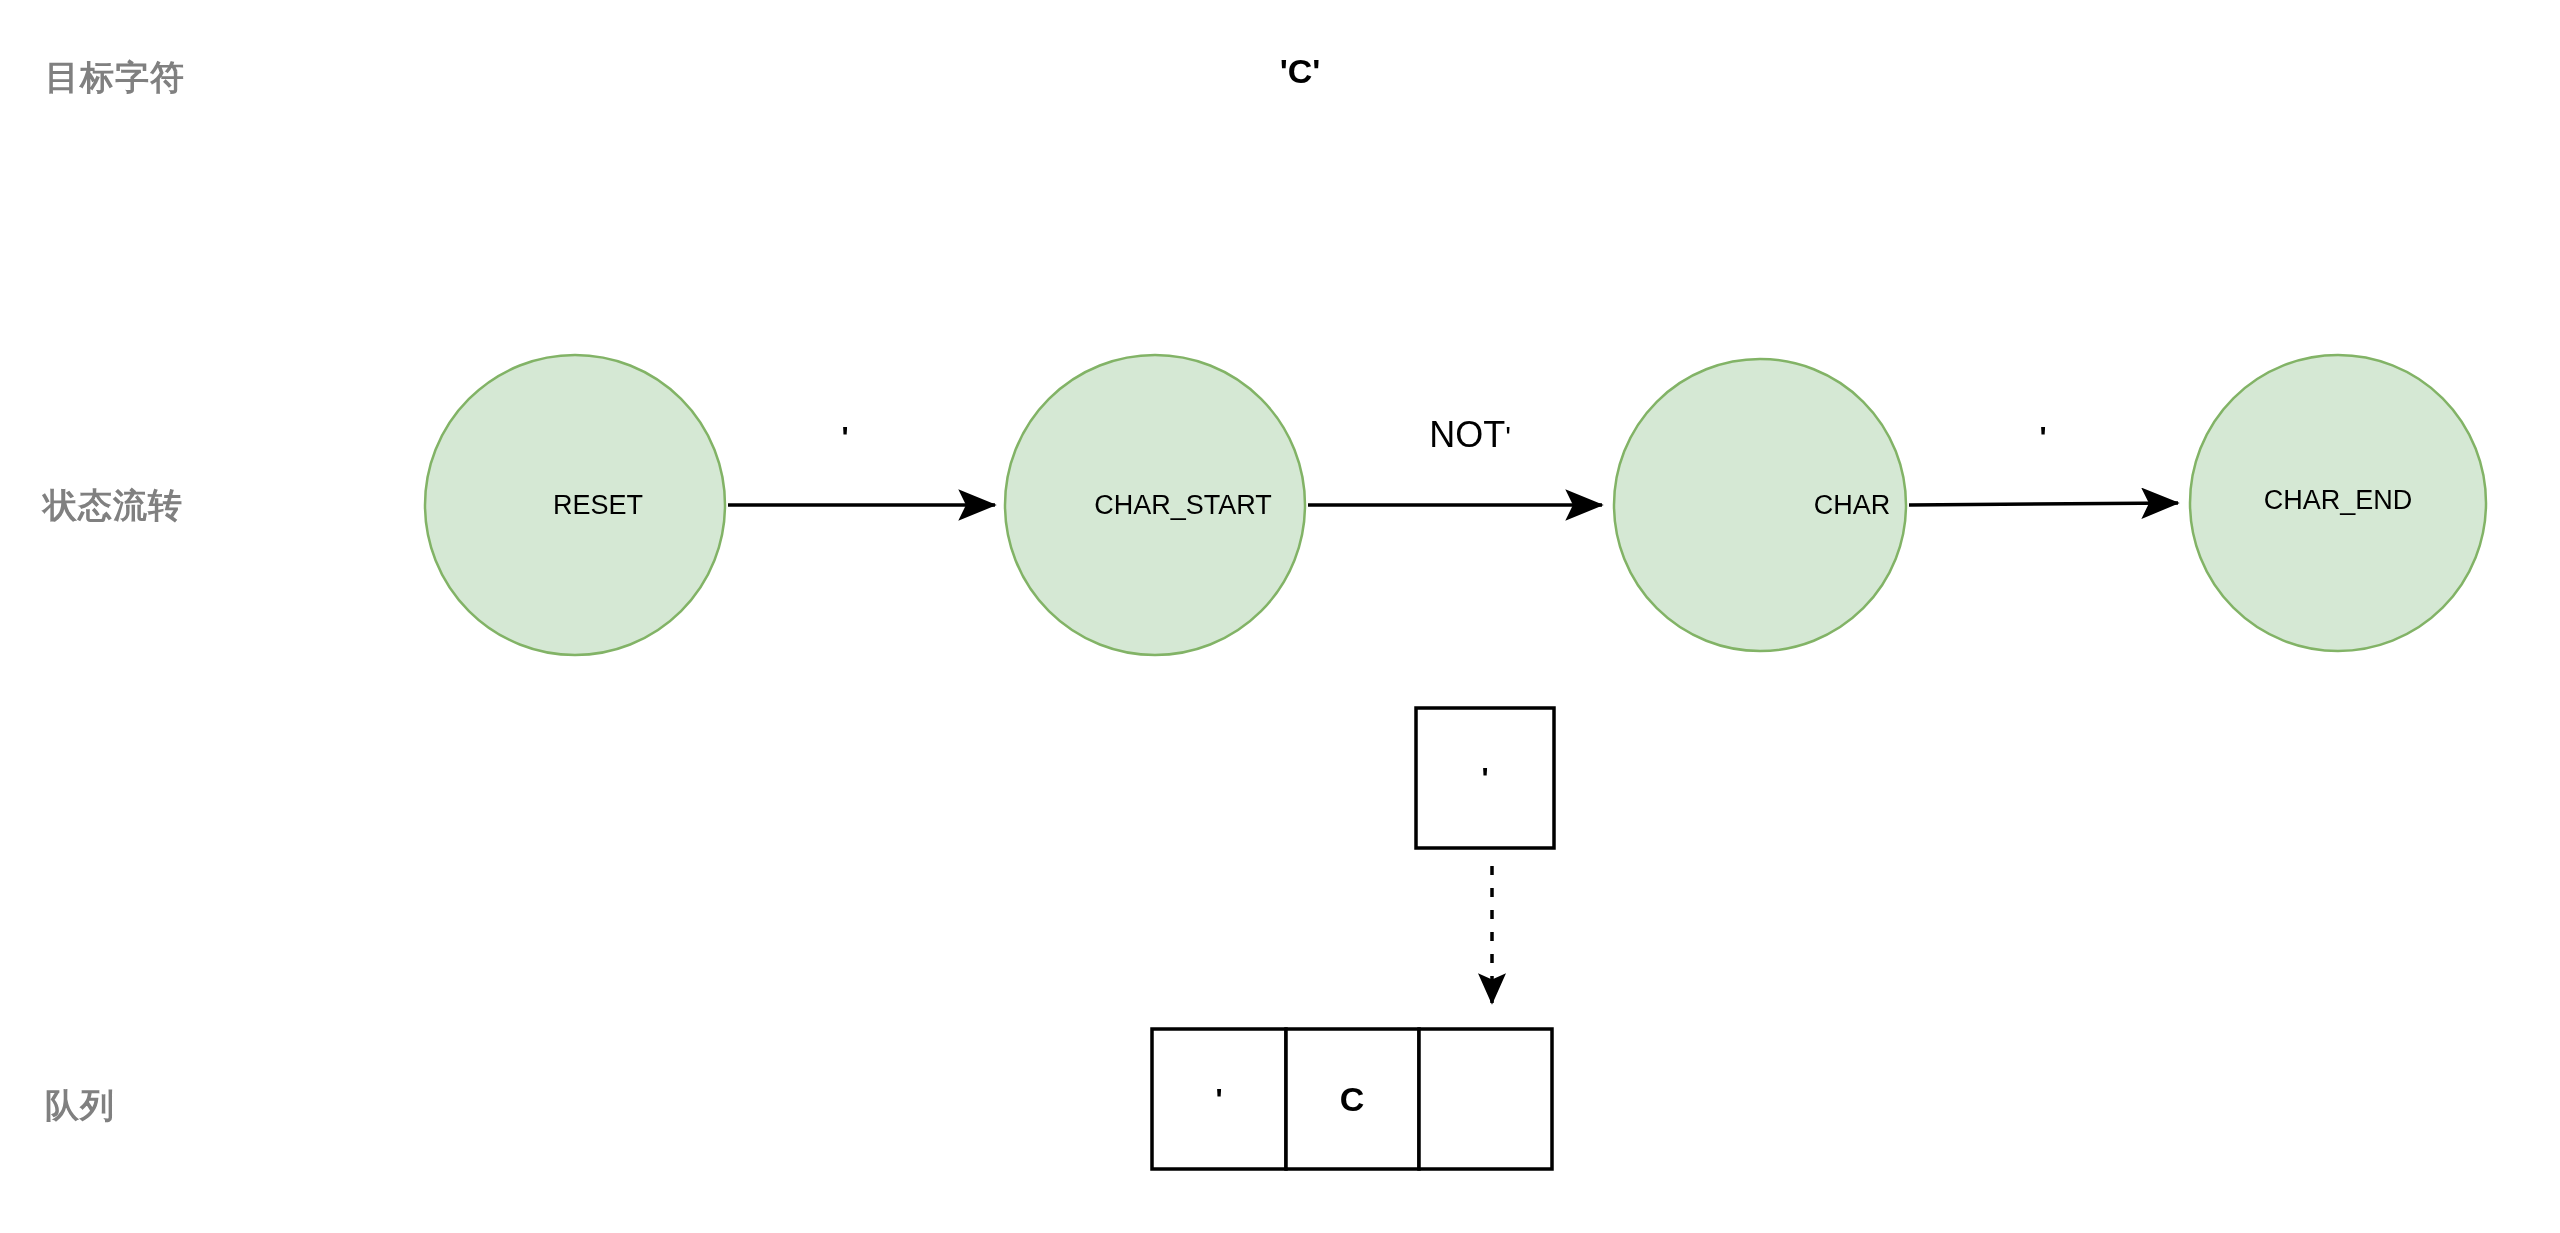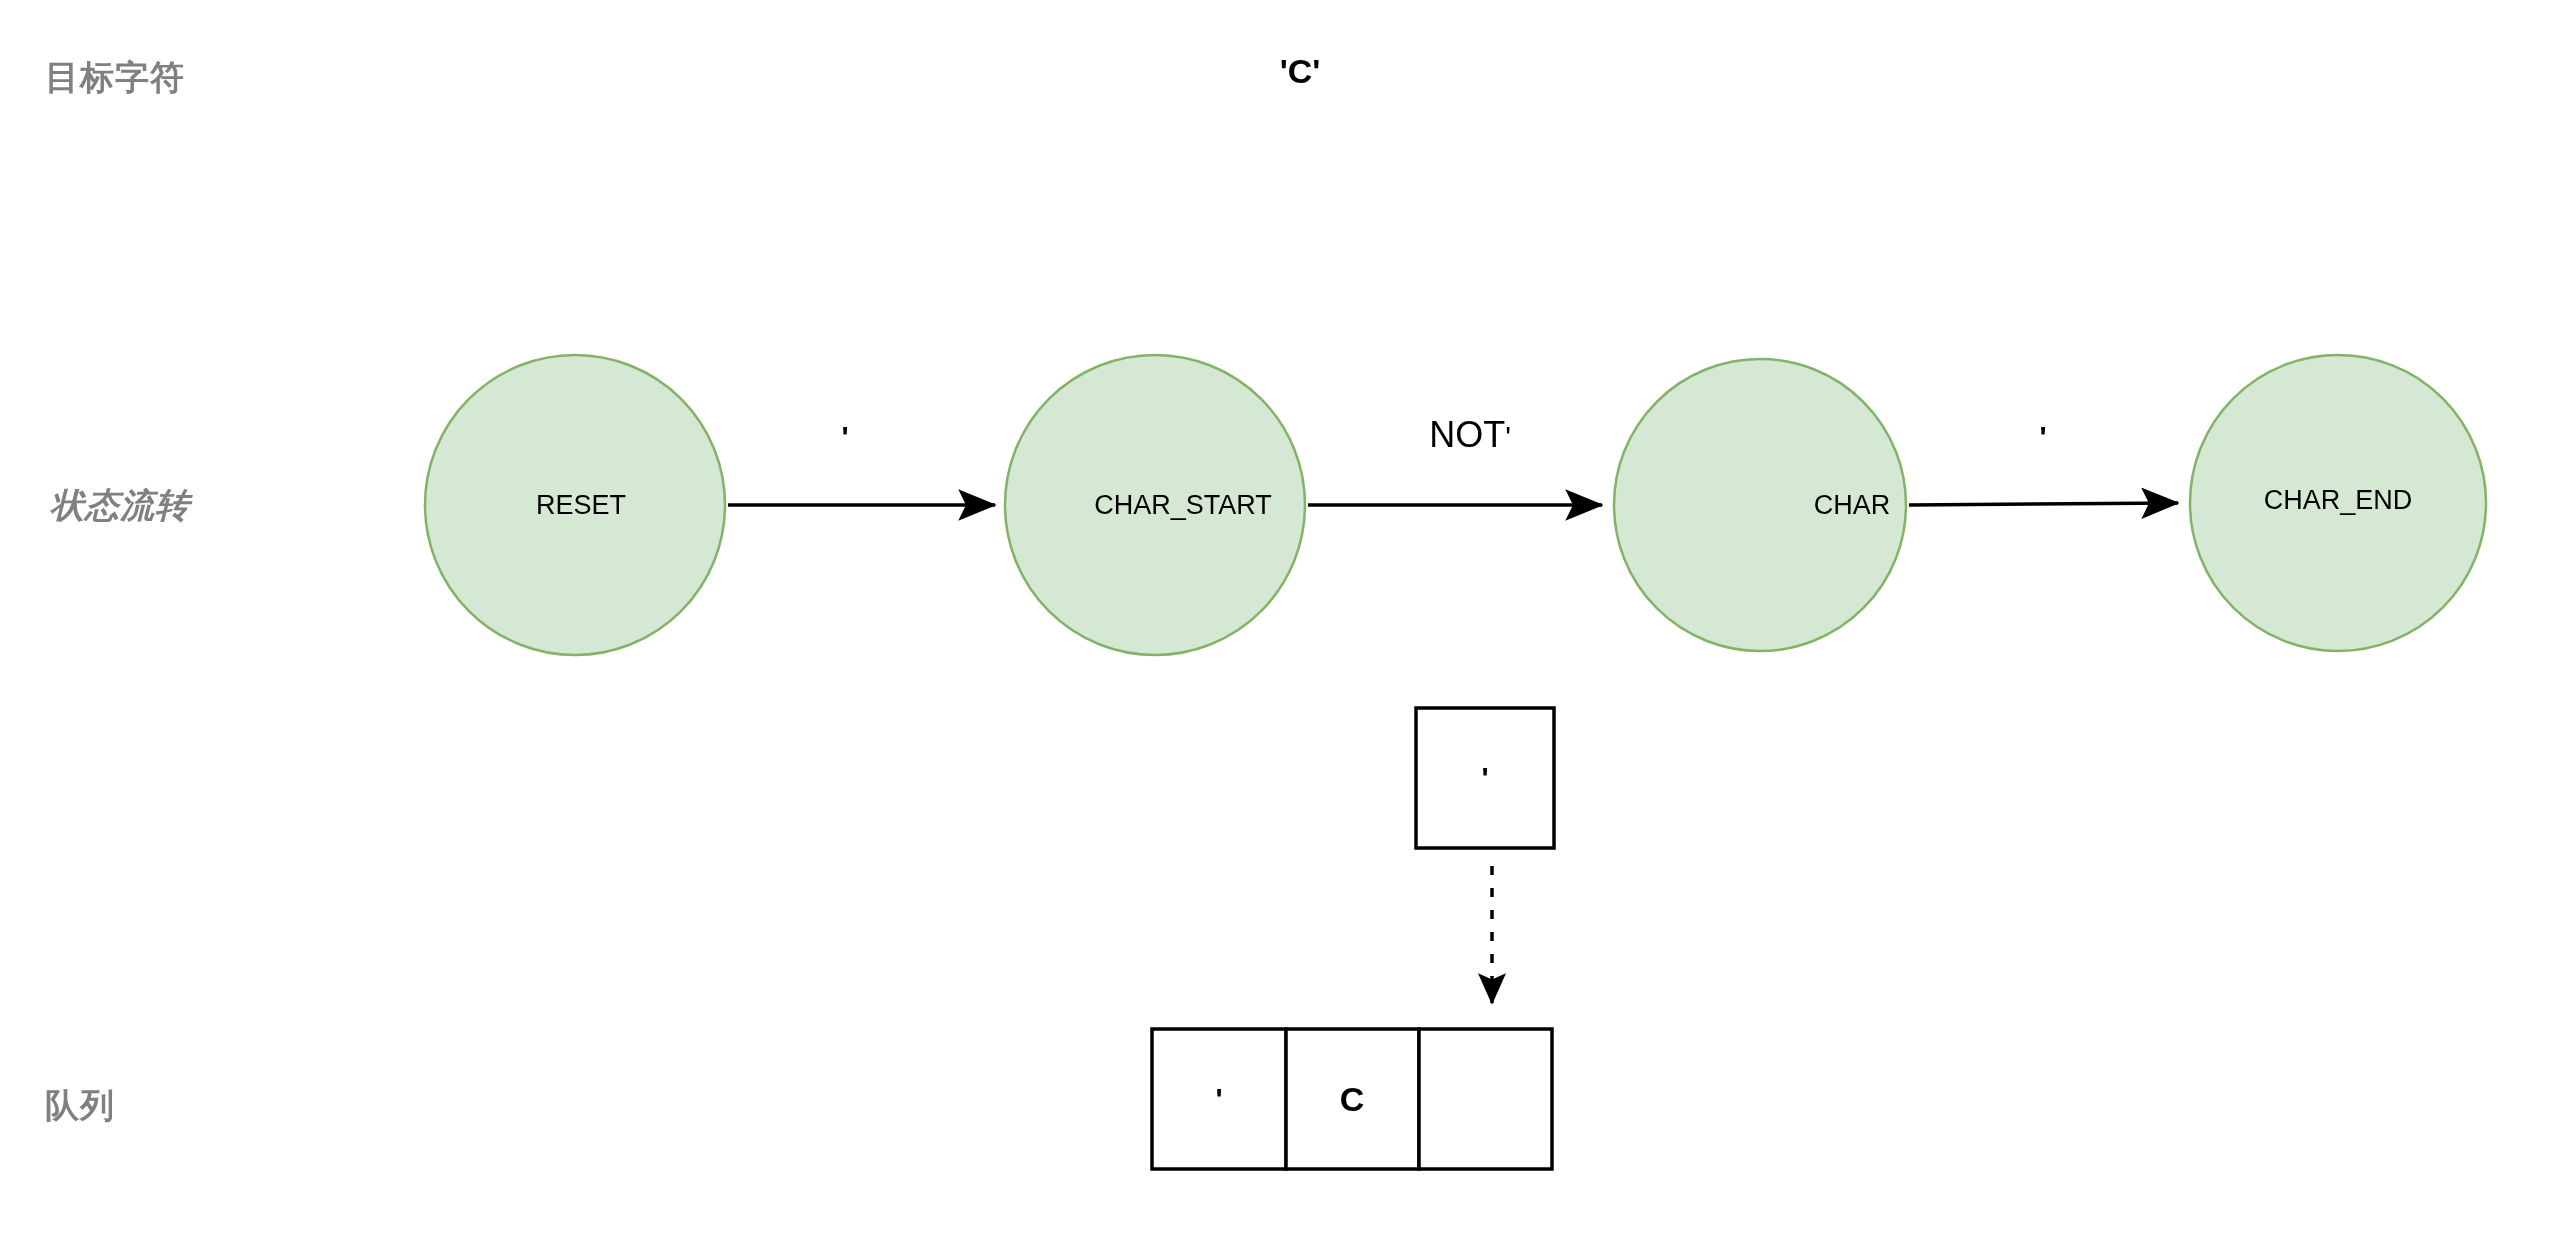--- a/index.html
+++ b/index.html
@@ -26,21 +26,21 @@
   .row-label {
     position: absolute;
     color: #808080;
     font-weight: bold;
     font-size: 34px;
     letter-spacing: 1px;
     white-space: nowrap;
     line-height: 1;
   }
   #label-target   { left: 45px;  top: 60px; }
-  #label-states   { left: 50px;  top: 488px; font-style: italic; }
+  #label-states   { left: 43px;  top: 488px; }
   #label-queue    { left: 45px;  top: 1088px; }
 
   
   #target-char-value {
     position: absolute;
     left: 1235px;
     top: 54px;
     width: 130px;
     text-align: center;
     font-size: 34px;
@@ -131,21 +131,21 @@
 
     <rect x="1416" y="708" width="138" height="140" fill="#ffffff" stroke="#000000" stroke-width="3.5"></rect>
 
     <line x1="1492" y1="866" x2="1492" y2="1003" stroke="#000000" stroke-width="3.5" stroke-dasharray="9,13" marker-end="url(#arrowhead-dashed)"></line>
 
     <rect x="1152" y="1029" width="134" height="140" fill="#ffffff" stroke="#000000" stroke-width="3.5"></rect>
     <rect x="1286" y="1029" width="133" height="140" fill="#ffffff" stroke="#000000" stroke-width="3.5"></rect>
     <rect x="1419" y="1029" width="133" height="140" fill="#ffffff" stroke="#000000" stroke-width="3.5"></rect>
   </svg>
 
-  <div class="state-node-label" style="left:581px; top:505px;">RESET</div>
+  <div class="state-node-label" style="left:598px; top:505px;">RESET</div>
   <div class="state-node-label" style="left:1155px; top:505px;margin-left:28px;">CHAR_START</div>
   <div class="state-node-label" style="left:1852px; top:505px;">CHAR</div>
   <div class="state-node-label" style="left:2338px; top:500px;">CHAR_END</div>
 
   <div class="edge-label plain" style="left:845px; top:437px;">'</div>
 
   <div class="edge-label not-label" style="left:1470px; top:435px;"><span>NOT</span><span class="tick">'</span></div>
 
   <div class="edge-label plain" style="left:2043px; top:437px;">'</div>
 

